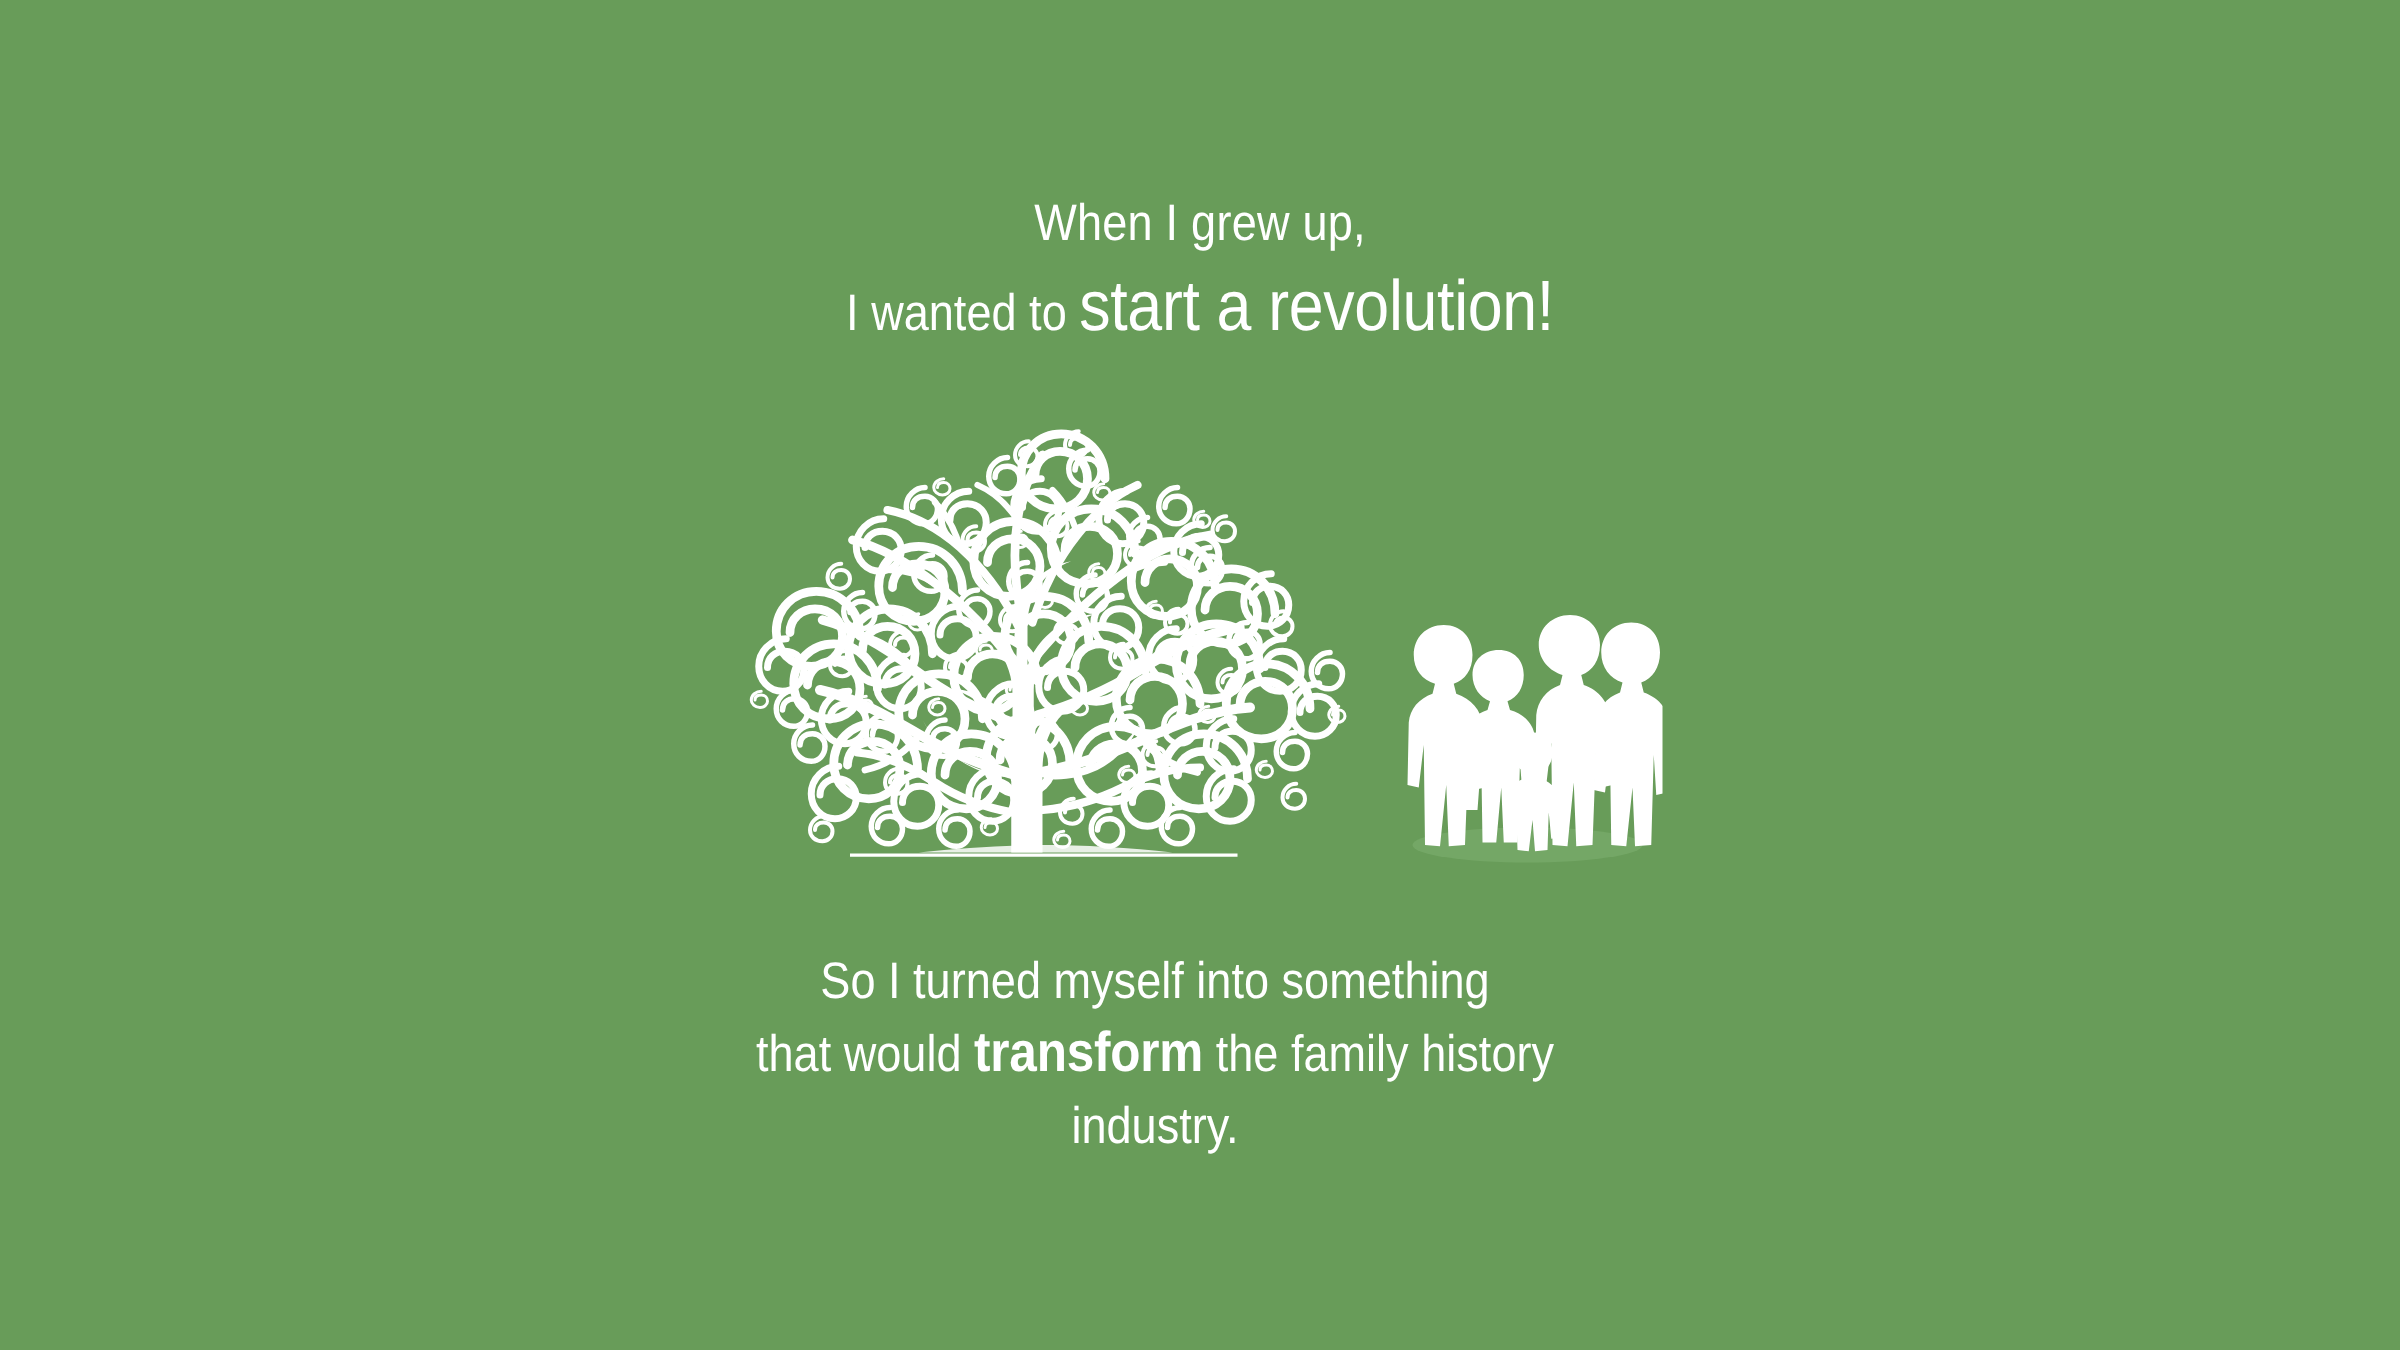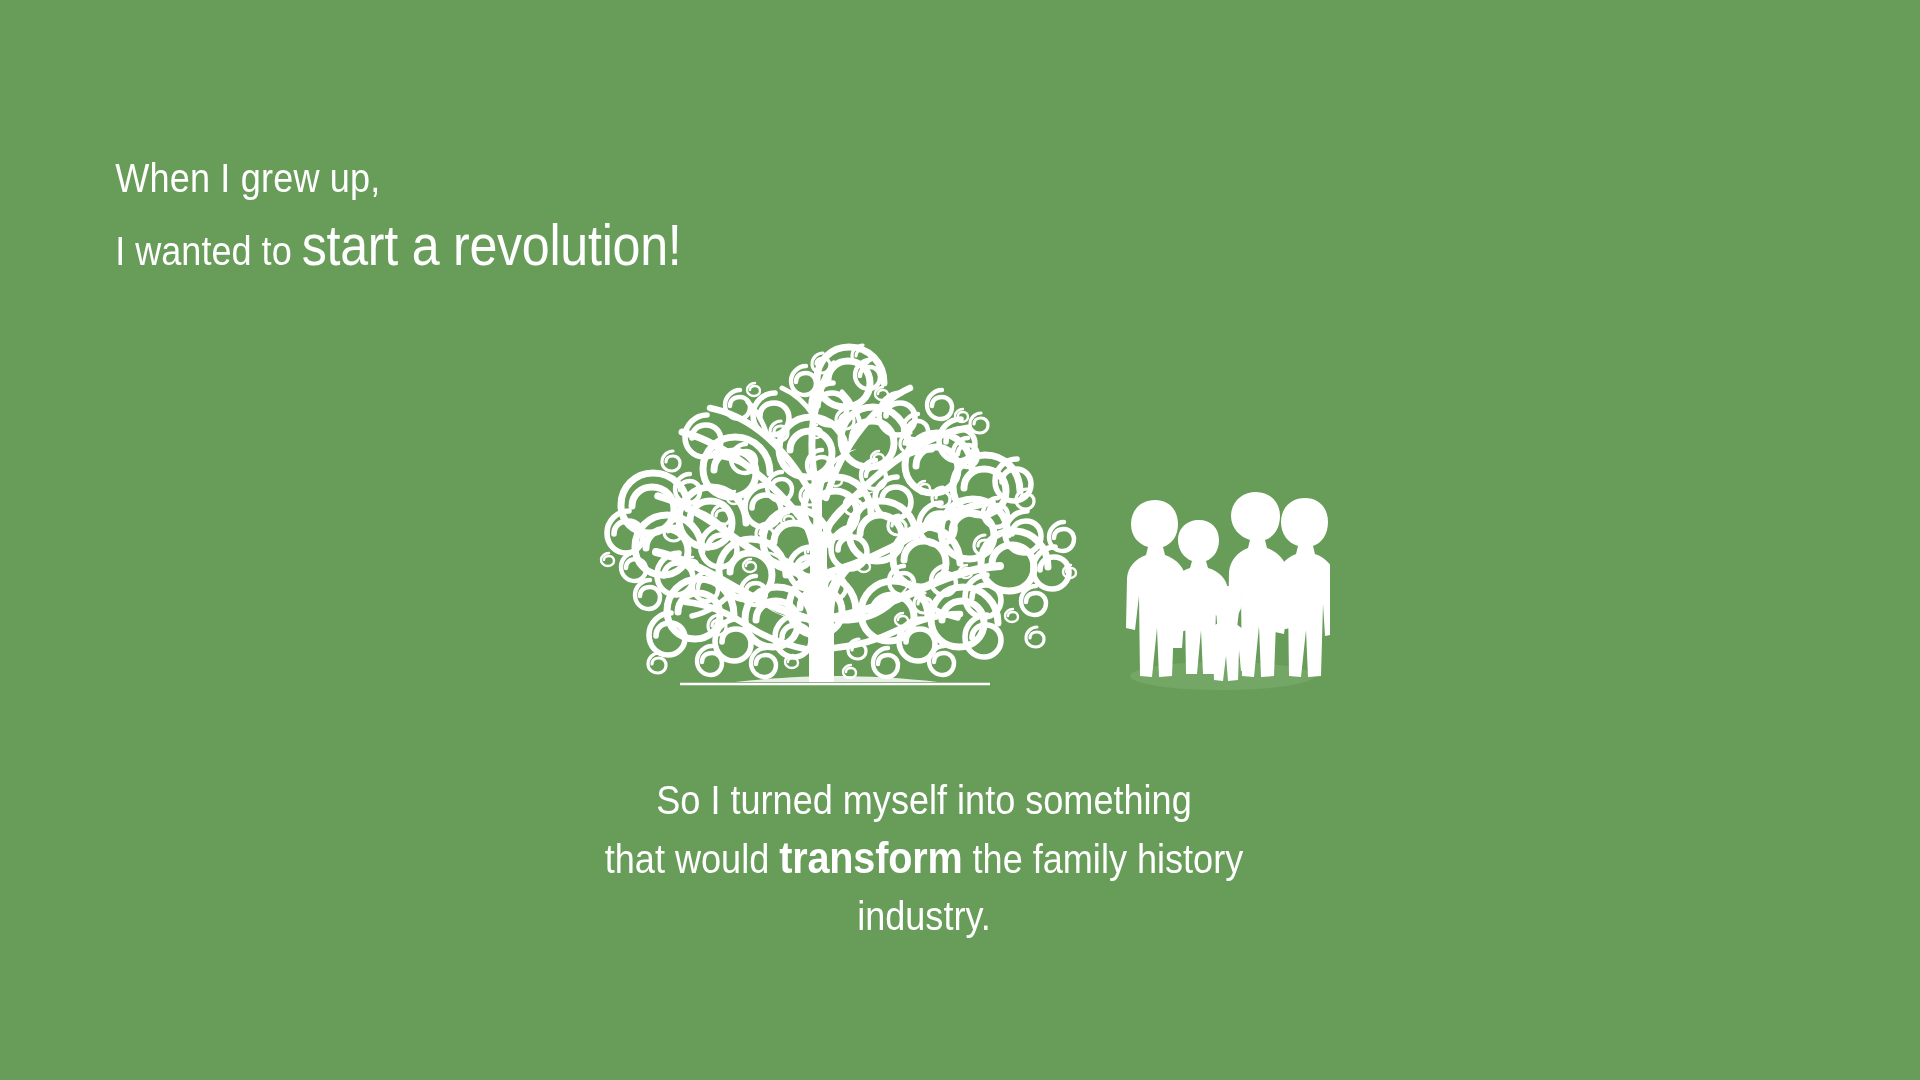--- a/index.html
+++ b/index.html
@@ -22,20 +22,21 @@
     height: 1080px;
     background: #689c59;
   }
 
   
   .headline {
     position: absolute;
     left: 0;
     top: 158px;
     width: 1920px;
+    text-align: center;
     line-height: 1.0;
   }
   .headline .line1 {
     display: block;
     font-family: "Liberation Sans", sans-serif;
     font-size: 41px;
     font-weight: 300;
     letter-spacing: 0.2px;
     color: #ffffff;
     transform: scaleX(0.88);
@@ -86,21 +87,21 @@
     top: 160px;
     width: 215px;
     height: 215px;
     display: block;
   }
 
   
   .subline {
     position: absolute;
     left: 0;
-    top: 776px;
+    top: 760px;
     width: 1848px;
     text-align: center;
     line-height: 49px;
   }
   .subline .srow {
     display: block;
     white-space: nowrap;
     transform: scaleX(0.88);
     transform-origin: center;
   }

